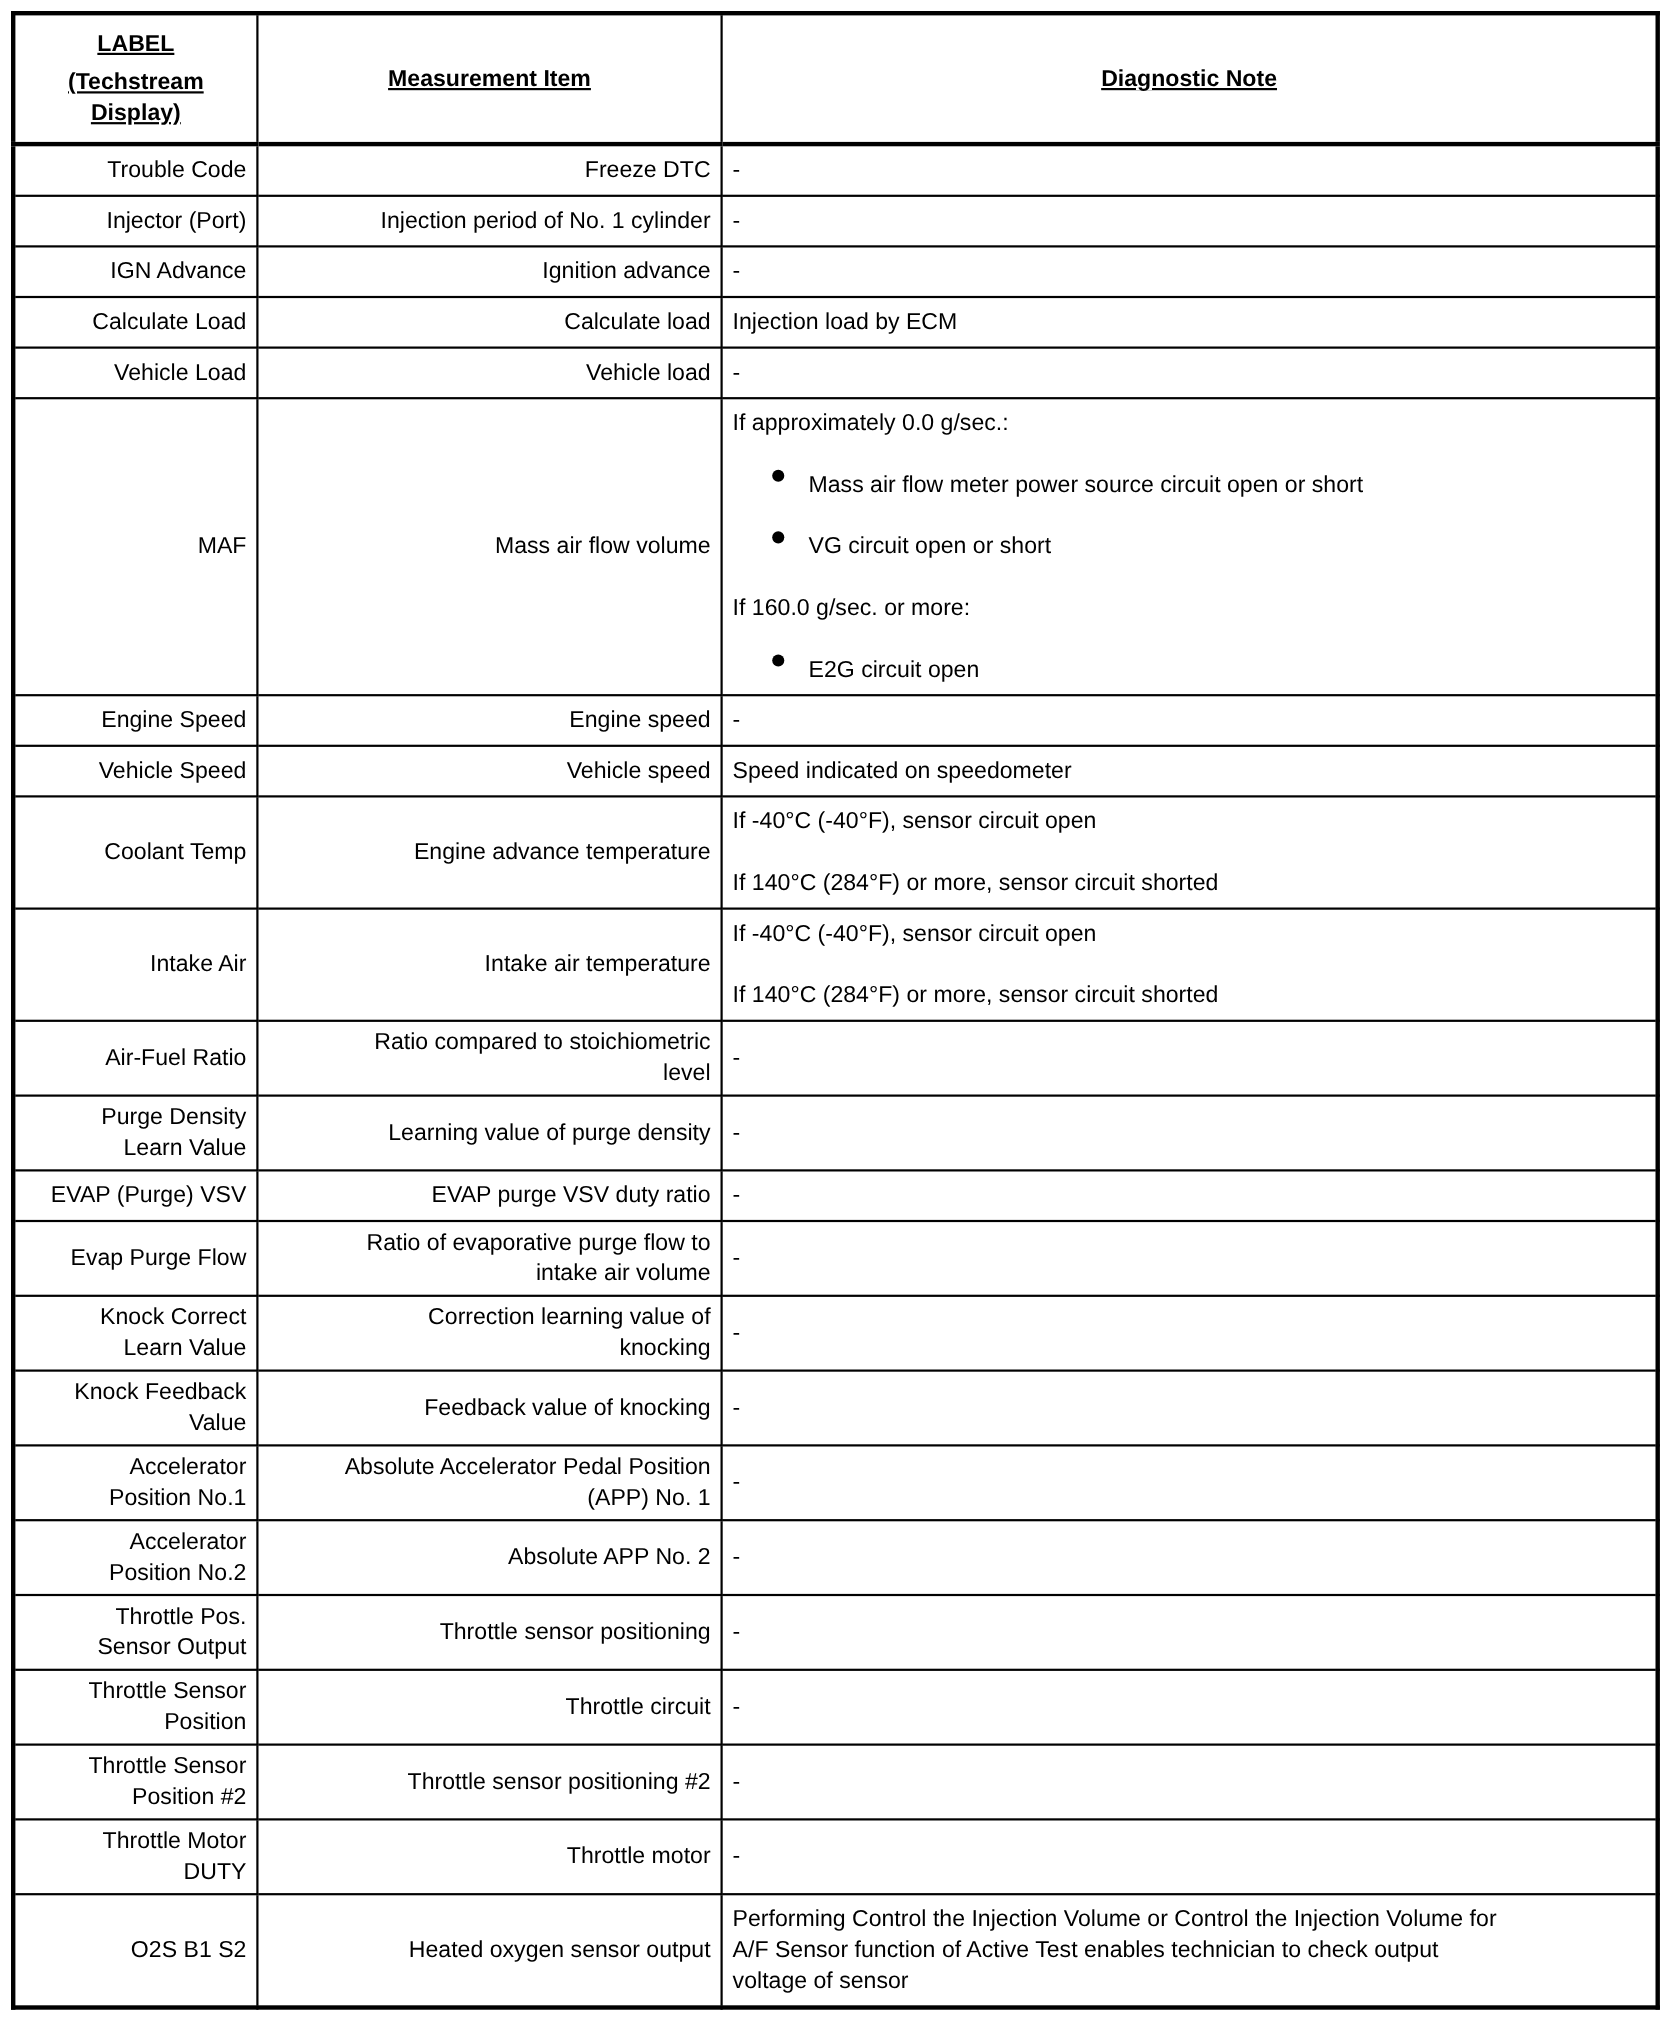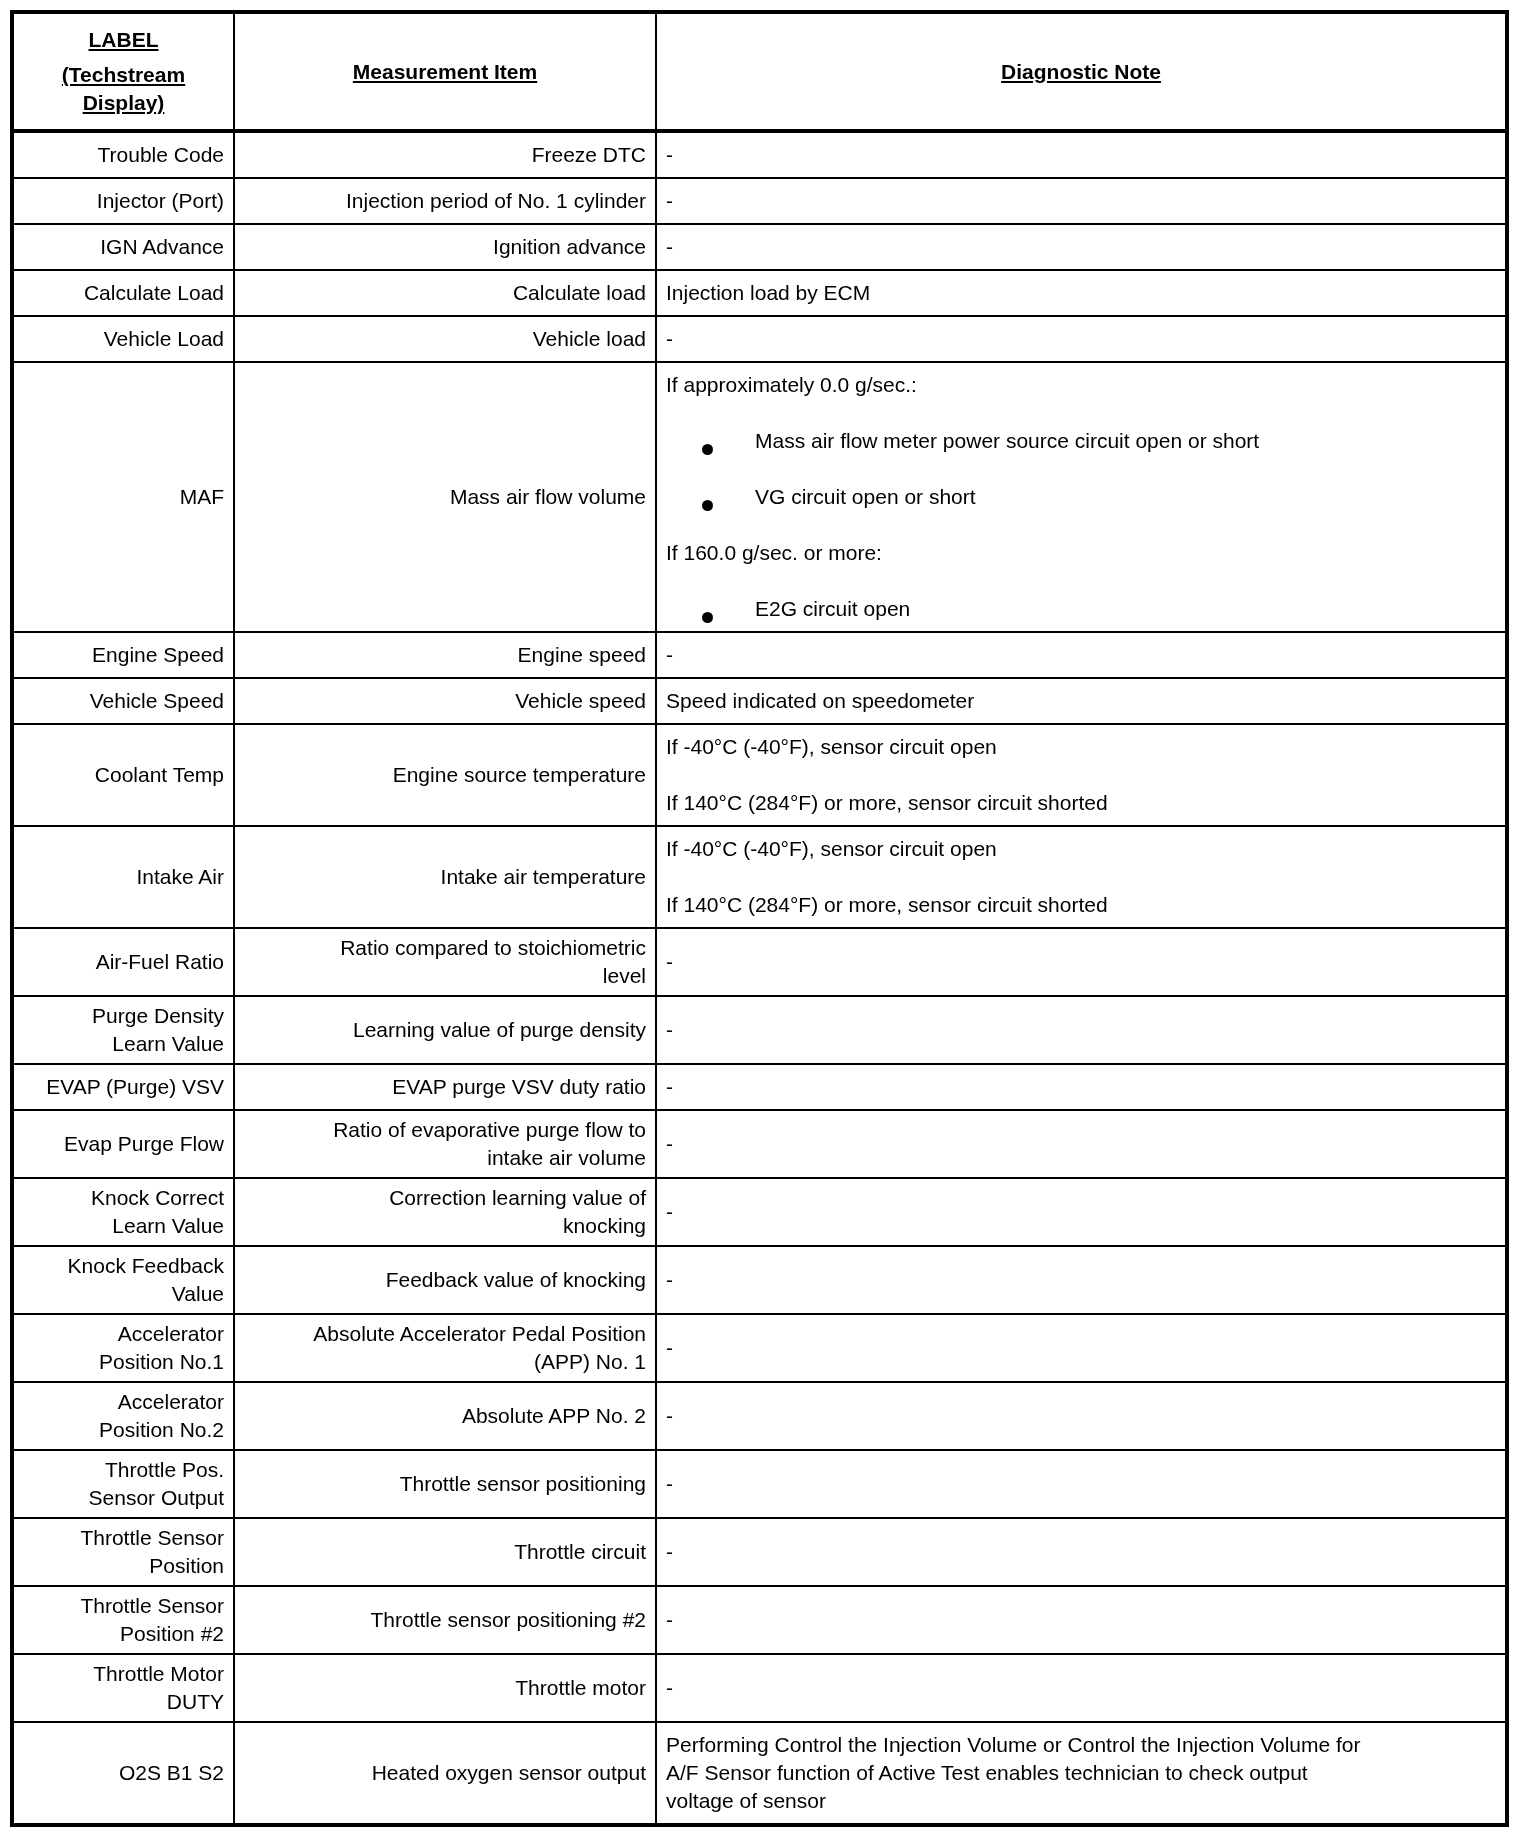--- a/index.html
+++ b/index.html
@@ -45,22 +45,21 @@
   .note-cell {
     text-align: left;
     white-space: pre-line;
     padding: 8px 9px;
   }
   .note-line + .note-line {
     margin-top: 28px;
   }
   .note-line.bullet {
     display: flex;
-    align-items: flex-end;
-    gap: 20px;
+    align-items: flex-start;
   }
   .dot {
     display: inline-block;
     width: 11px;
     height: 11px;
     border-radius: 50%;
     background: #000;
     flex-shrink: 0;
     margin-left: 36px;
     margin-right: 22px;
@@ -122,21 +121,21 @@
           <td class="item-cell">Engine speed</td>
           <td class="note-cell">-</td>
         </tr>
         <tr>
           <td class="label-cell">Vehicle Speed</td>
           <td class="item-cell">Vehicle speed</td>
           <td class="note-cell">Speed indicated on speedometer</td>
         </tr>
         <tr>
           <td class="label-cell">Coolant Temp</td>
-          <td class="item-cell">Engine source temperature</td>
+          <td class="item-cell">Engine advance temperature</td>
           <td class="note-cell"><div class="note-line"><span>If -40°C (-40°F), sensor circuit open</span></div><div class="note-line"><span>If 140°C (284°F) or more, sensor circuit shorted</span></div></td>
         </tr>
         <tr>
           <td class="label-cell">Intake Air</td>
           <td class="item-cell">Intake air temperature</td>
           <td class="note-cell"><div class="note-line"><span>If -40°C (-40°F), sensor circuit open</span></div><div class="note-line"><span>If 140°C (284°F) or more, sensor circuit shorted</span></div></td>
         </tr>
         <tr>
           <td class="label-cell">Air-Fuel Ratio</td>
           <td class="item-cell">Ratio compared to stoichiometric

